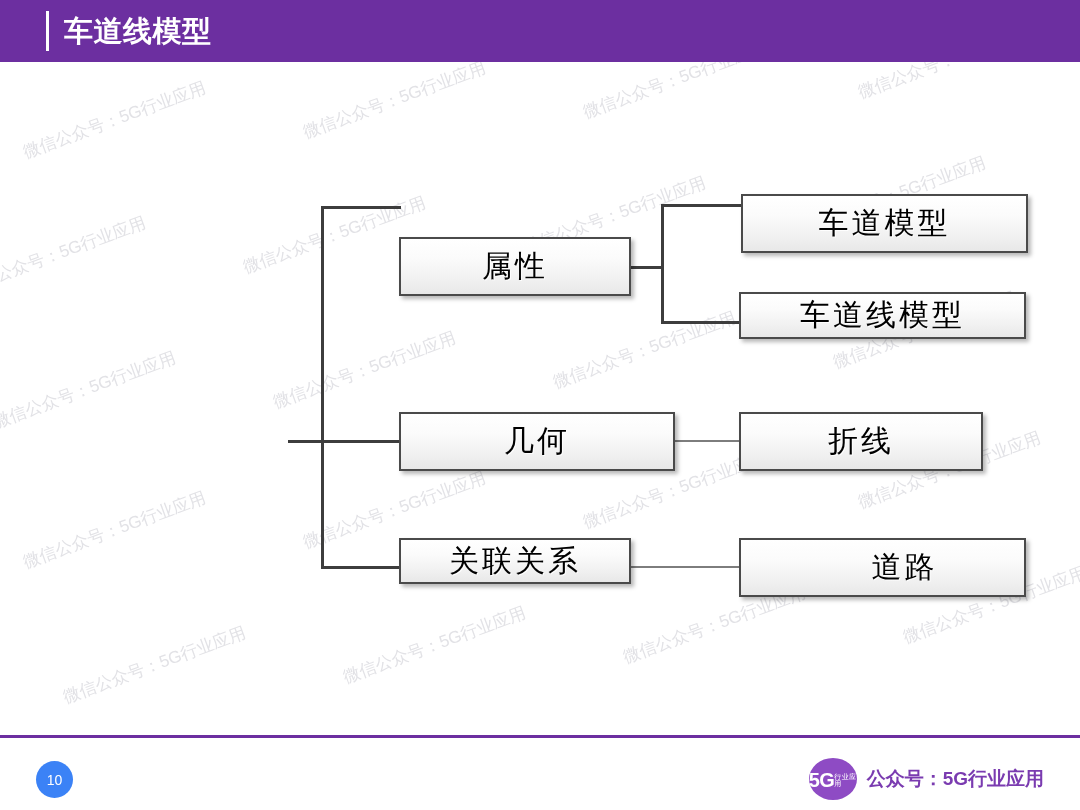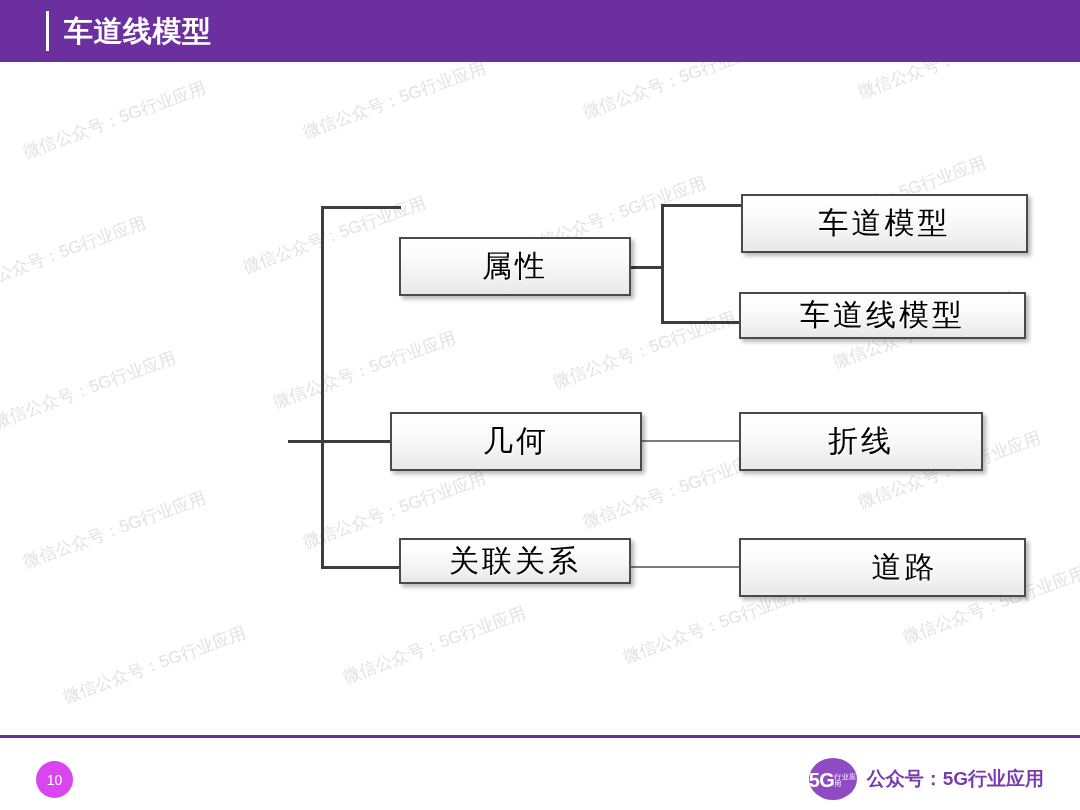--- a/index.html
+++ b/index.html
@@ -113,21 +113,21 @@
     height: 3px;
     background: #6c2fa0;
   }
   .page-badge {
     position: absolute;
     left: 36px;
     top: 761px;
     width: 37px;
     height: 37px;
     border-radius: 50%;
-    background: #d946ef;
+    background: #3b82f6;
     color: #ffffff;
     font-size: 14px;
     display: flex;
     align-items: center;
     justify-content: center;
   }
   .brand {
     position: absolute;
     right: 36px;
     top: 757px;
@@ -220,21 +220,21 @@
 
     <div class="connector thin" style="left:630px; top:378px; width:111px; height:2px;"></div>
 
     <div class="connector thin" style="left:630px; top:504px; width:111px; height:2px;"></div>
 
 
     <div class="node" style="left:399px; top:175px; width:232px; height:59px;">
       <span>属性</span>
     </div>
 
-    <div class="node" style="left:390px; top:350px; width:252px; height:59px;">
+    <div class="node" style="left:399px; top:350px; width:276px; height:59px;">
       <span>几何</span>
     </div>
 
     <div class="node" style="left:399px; top:476px; width:232px; height:46px;">
       <span>关联关系</span>
     </div>
 
     <div class="node" style="left:741px; top:112px; width:287px; height:59px;margin-top:20px;">
       <span>车道模型</span>
     </div>

